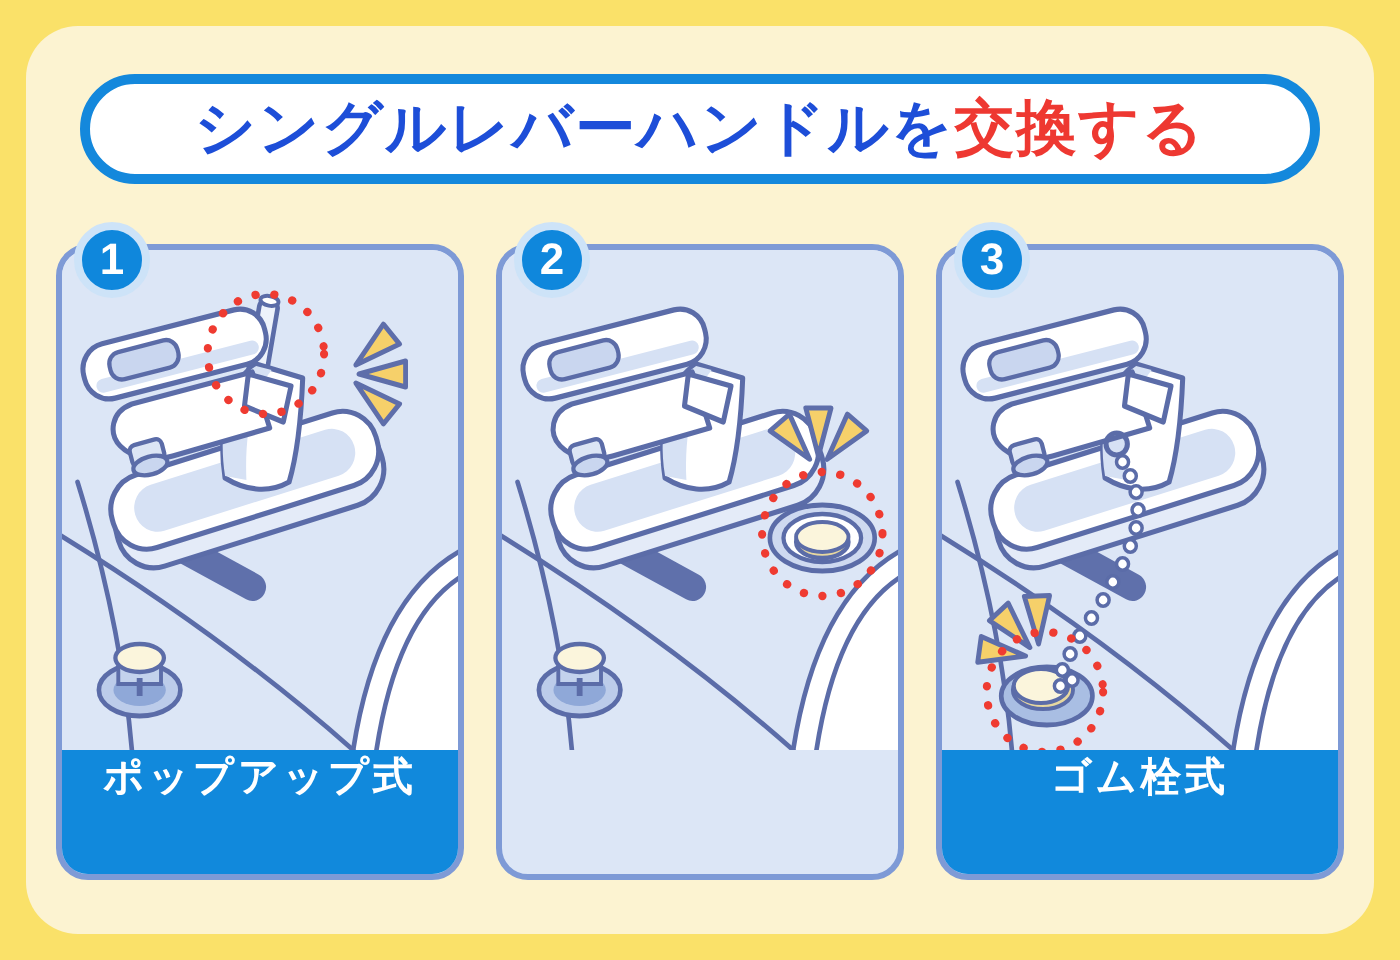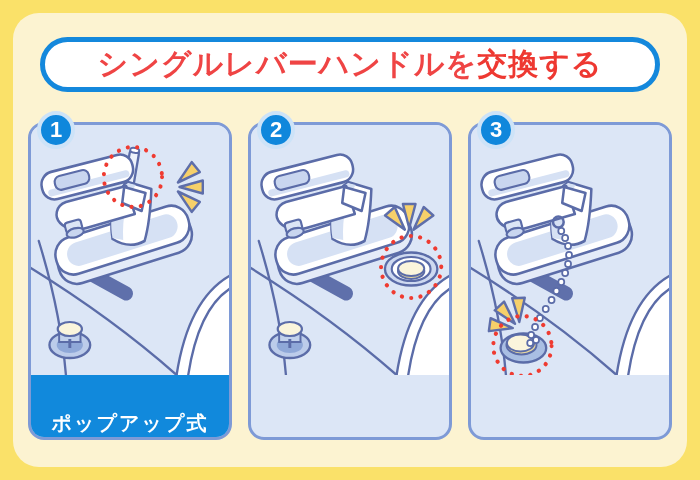--- a/index.html
+++ b/index.html
@@ -12,34 +12,34 @@
   .board{
     position:absolute;left:13px;top:13px;width:674px;height:454px;
     background:#FCF3D1;border-radius:26px;
   }
   .title-pill{
     position:absolute;left:40px;top:37px;width:620px;height:55px;
     background:#FFFFFF;border:5px solid #1488DC;border-radius:29px;
     display:flex;align-items:center;justify-content:center;
     font-weight:700;font-size:30px;letter-spacing:1px;white-space:nowrap;
   }
-  .t-blue{color:#ef4444;}
+  .t-blue{color:#1d4ed8;}
   .t-red{color:#EE3831;}
   .panels{
     position:absolute;left:28px;top:122px;width:644px;height:318px;
     display:flex;gap:16px;
   }
   .panel{position:relative;width:204px;height:318px;}
   .panel-body{
     position:absolute;inset:0;border:3px solid #7E9AD6;border-radius:16px;
     overflow:hidden;background:#DCE6F6;display:flex;flex-direction:column;
   }
   .illus{display:block;width:100%;height:250px;flex:0 0 auto;}
   .type-bar{
-    flex:1;background:#1189DC;display:flex;align-items:flex-end;justify-content:center;
+    flex:1;background:#1189DC;display:flex;align-items:flex-start;justify-content:center;
     color:#FFFFFF;font-weight:700;font-size:20px;letter-spacing:2px;white-space:nowrap;
   }
   .badge{
     position:absolute;left:9px;top:-11px;width:38px;height:38px;border-radius:50%;
     background:#0F87DC;border:4px solid #CDE3F8;z-index:2;
     display:flex;align-items:center;justify-content:center;
     color:#fff;font-weight:700;font-size:22px;line-height:1;
   }
   .defs-holder{position:absolute;width:0;height:0;overflow:hidden;}
 </style>
@@ -199,17 +199,20 @@
               <circle cx="66" cy="202" r="3.1"></circle>
             <circle cx="62" cy="210" r="3.1"></circle>
               <circle cx="67" cy="215" r="3.1"></circle>
             <circle cx="61" cy="218" r="3.1"></circle>
           </g>
           <g>
               <use href="#sparks" transform="translate(50,204) rotate(-42)"></use>
             </g>
           <circle cx="53" cy="221" r="30" fill="none" stroke="#EF3B31" stroke-width="4.2" stroke-dasharray="0.1 9.6" stroke-linecap="round"></circle>
         </svg>
+        <div class="type-bar">
+            <span>ゴム栓式</span>
+          </div>
       </div>
     </div>
 
   </div>
 </div>
 
 </body></html>

